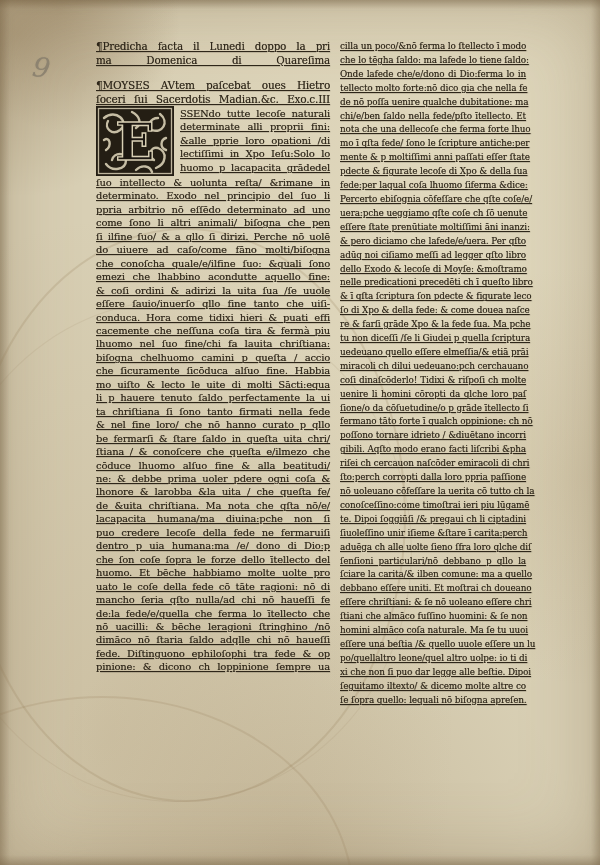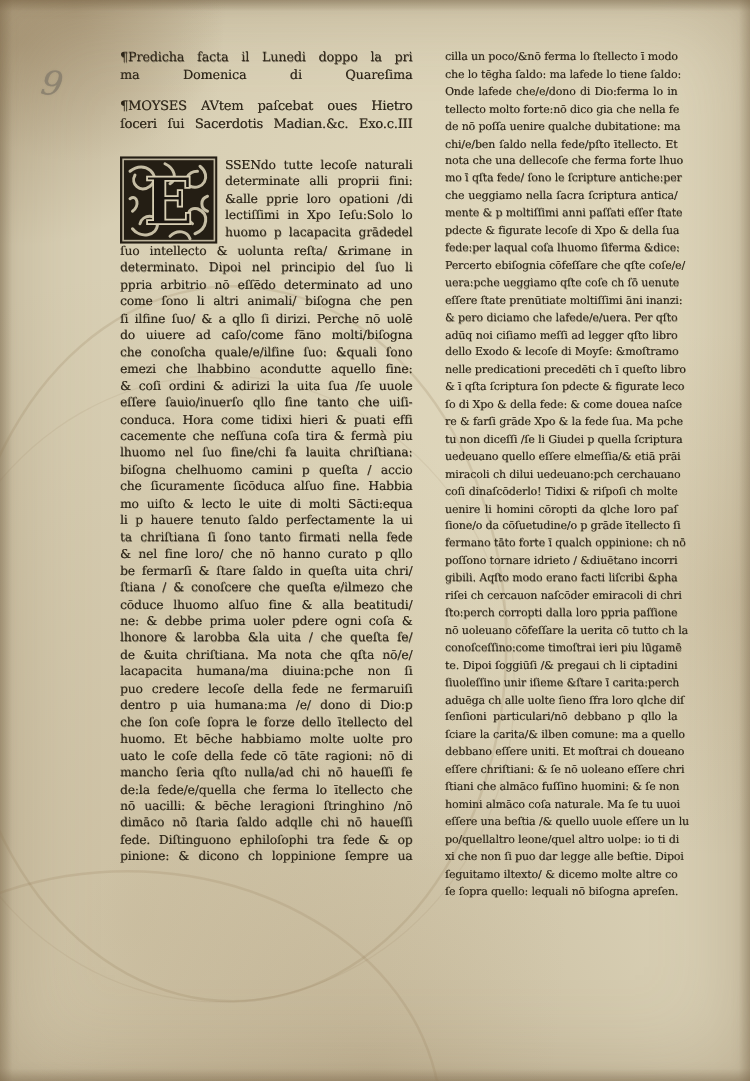--- a/index.html
+++ b/index.html
@@ -26,36 +26,36 @@
   .stain.b{left:-150px;top:696px;width:500px;height:400px;border:2px solid rgba(148,127,90,0.20);}
   .stain.c{left:-60px;top:300px;width:470px;height:500px;border:1px solid rgba(148,127,90,0.12);}
 
   .marginalia{
     position:absolute;left:33px;top:52px;
     font-size:27px;font-style:italic;color:#8d8370;
     transform:rotate(9deg);
     text-shadow:0 0 1px rgba(141,131,112,0.6);
   }
 
-  .textblock{position:absolute;left:96px;top:40px;width:430px;display:flex;gap:10px;}
+  .textblock{position:absolute;left:96px;top:40px;width:430px;display:flex;gap:10px;text-decoration:underline;}
   .col-left{width:234px;flex:none;}
-  .col-right{width:186px;flex:none;margin-left:16px;}
+  .col-right{width:186px;flex:none;}
 
   .line{
     white-space:nowrap;
     text-align:justify;
     -moz-text-align-last:justify;
     text-align-last:justify;
     text-shadow:0.3px 0.3px 0.35px rgba(46,38,25,0.55);
   }
   .col-left .line{font-size:9.8px;line-height:13.45px;letter-spacing:-0.1px;}
   .col-right .line{font-size:8.7px;line-height:13.9px;letter-spacing:-0.05px;}
   .header .line{font-size:10.2px;line-height:13.5px;letter-spacing:-0.1px;}
   .header{margin-bottom:12px;}
-  .incipit{margin-bottom:19px;}
+  .incipit{}
   .incipit .line{font-size:10.4px;line-height:13.5px;letter-spacing:-0.15px;}
 
   .body-start{display:flex;}
   .initial-box{flex:none;width:78px;height:70px;margin-right:6px;}
   .beside-initial{flex:1;min-width:0;padding-top:1px;}
 </style>
 </head>
 <body>
 
 <div class="page">
@@ -100,21 +100,21 @@
             <div class="line">SSENdo tutte lecoſe naturali</div>
             <div class="line">determinate alli proprii fini:</div>
             <div class="line">&amp;alle pprie loro opationi /di</div>
             <div class="line">lectiſſimi in Xpo Ieſu:Solo lo</div>
             <div class="line">huomo p lacapacita grādedel</div>
           </div>
       </div>
 
       <div>
           <div class="line">ſuo intellecto &amp; uolunta reſta/ &amp;rimane in</div>
-          <div class="line">determinato. Dipoi nel principio del ſuo li</div>
+          <div class="line">determinato. Exodo nel principio del ſuo li</div>
           <div class="line">ppria arbitrio nō eſſēdo determinato ad uno</div>
           <div class="line">come ſono li altri animali/ biſogna che pen</div>
           <div class="line">ſi ilfine ſuo/ &amp; a qllo ſi dirizi. Perche nō uolē</div>
           <div class="line">do uiuere ad caſo/come fāno molti/biſogna</div>
           <div class="line">che conoſcha quale/e/ilfine ſuo: &amp;quali ſono</div>
           <div class="line">emezi che lhabbino acondutte aquello fine:</div>
           <div class="line">&amp; coſi ordini &amp; adirizi la uita ſua /ſe uuole</div>
           <div class="line">eſſere ſauio/inuerſo qllo fine tanto che uiſi-</div>
           <div class="line">conduca. Hora come tidixi hieri &amp; puati effi</div>
           <div class="line">cacemente che neſſuna coſa tira &amp; fermà piu</div>
@@ -149,21 +149,20 @@
     <div class="col-right">
       <div>
           <div class="line">cilla un poco/&amp;nō ferma lo ſtellecto ī modo</div>
           <div class="line">che lo tēgha ſaldo: ma lafede lo tiene ſaldo:</div>
           <div class="line">Onde lafede che/e/dono di Dio:ferma lo in</div>
           <div class="line">tellecto molto forte:nō dico gia che nella fe</div>
           <div class="line">de nō poſſa uenire qualche dubitatione: ma</div>
           <div class="line">chi/e/ben ſaldo nella fede/pſto ītellecto. Et</div>
           <div class="line">nota che una dellecoſe che ferma forte lhuo</div>
           <div class="line">mo ī qſta fede/ ſono le ſcripture antiche:per</div>
-          <div class="line">che ueggiamo nella ſacra ſcriptura antica/</div>
           <div class="line">mente &amp; p moltiſſimi anni paſſati eſſer ſtate</div>
           <div class="line">pdecte &amp; figurate lecoſe di Xpo &amp; della ſua</div>
           <div class="line">fede:per laqual coſa lhuomo ſiferma &amp;dice:</div>
           <div class="line">Percerto ebiſognia cōfeſſare che qſte coſe/e/</div>
           <div class="line">uera:pche ueggiamo qſte coſe ch ſō uenute</div>
           <div class="line">eſſere ſtate prenūtiate moltiſſimi āni inanzi:</div>
           <div class="line">&amp; pero diciamo che lafede/e/uera. Per qſto</div>
           <div class="line">adūq noi ciſiamo meſſi ad legger qſto libro</div>
           <div class="line">dello Exodo &amp; lecoſe di Moyſe: &amp;moſtramo</div>
           <div class="line">nelle predicationi precedēti ch ī queſto libro</div>

